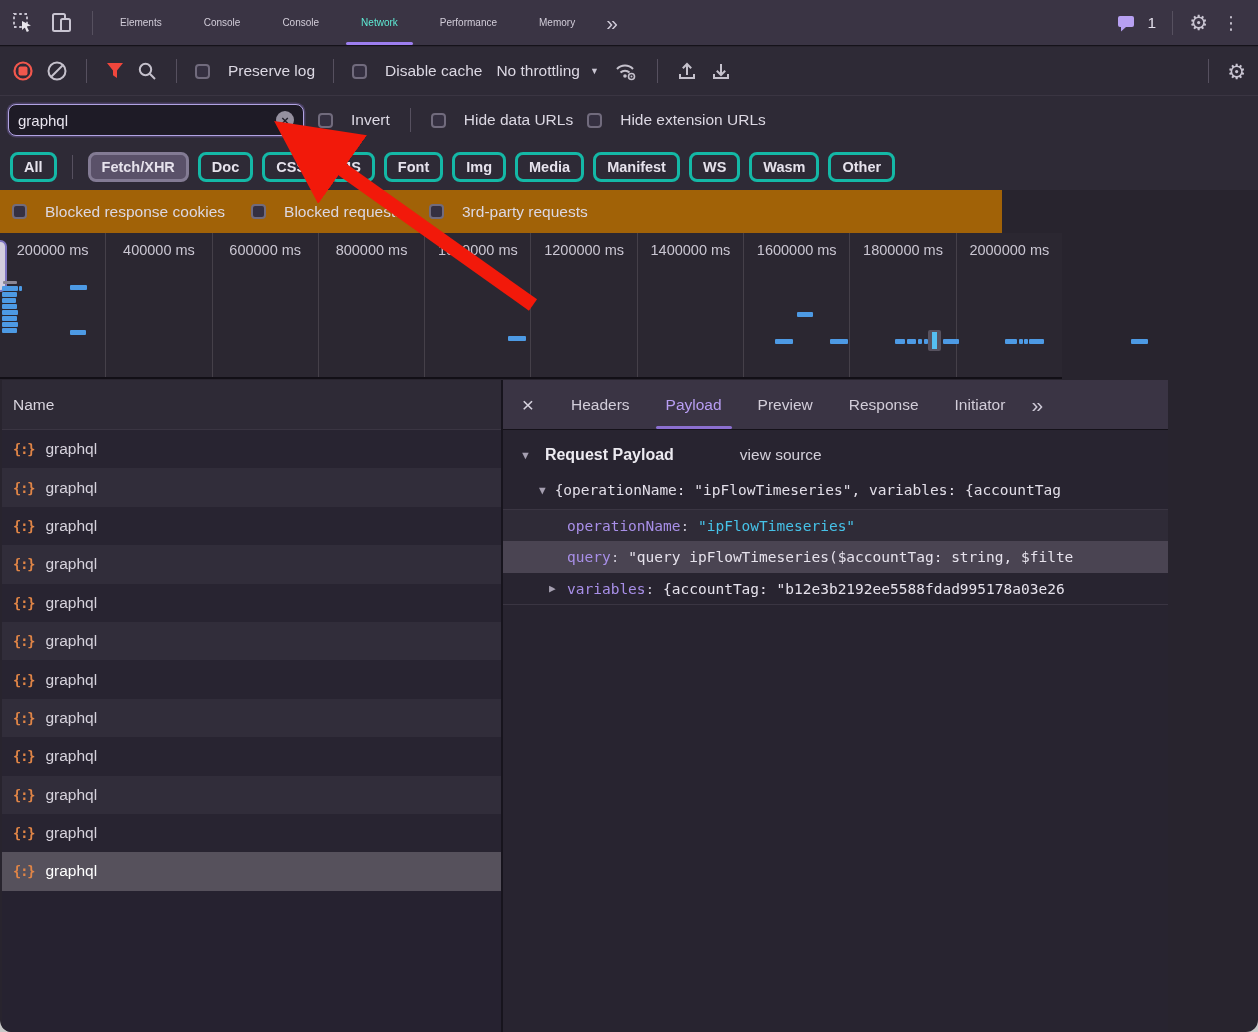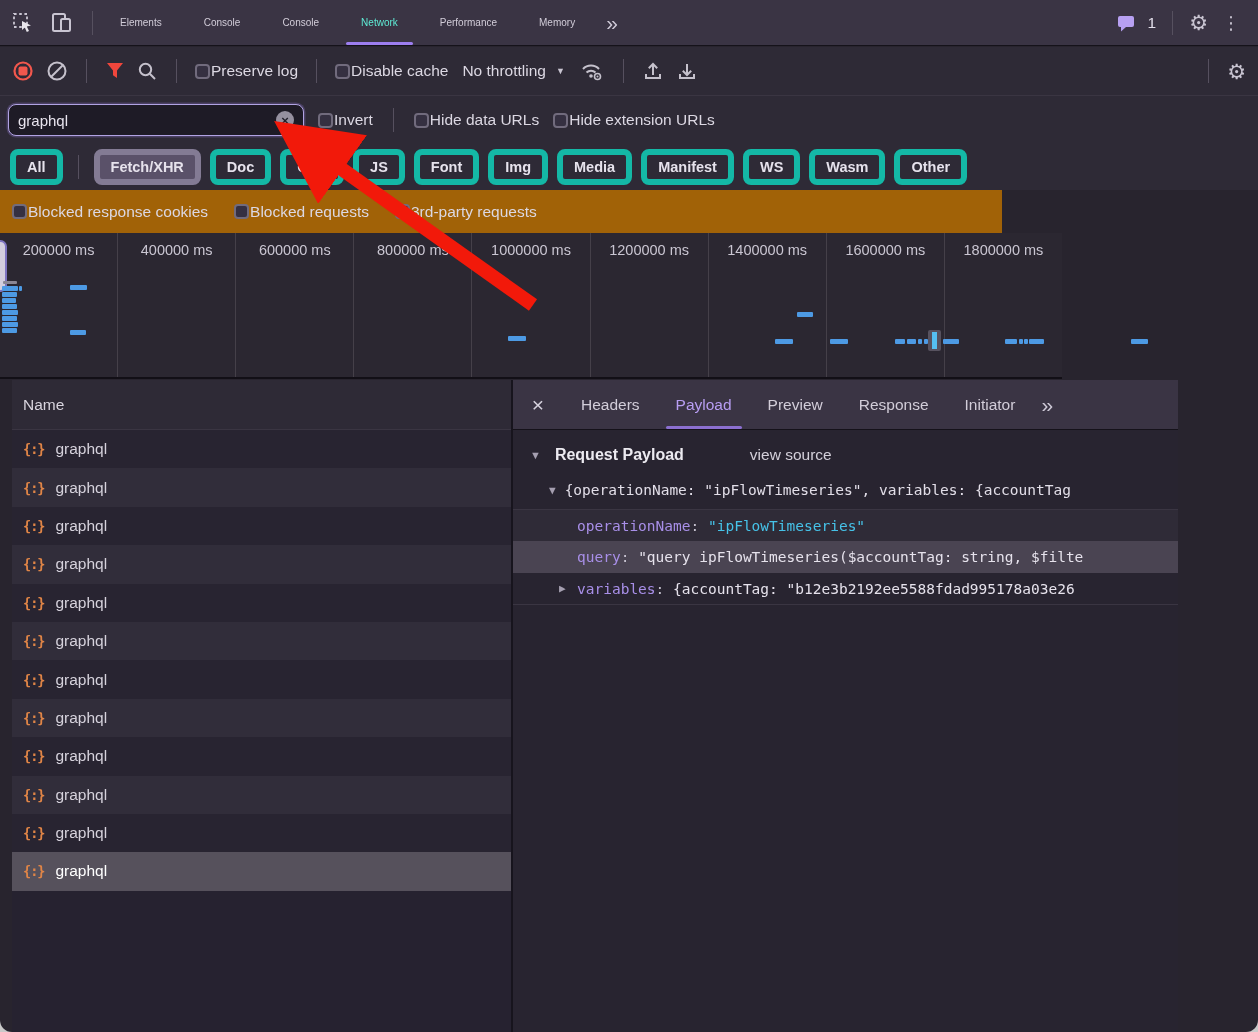--- a/index.html
+++ b/index.html
@@ -19,58 +19,58 @@
   .tb-right{margin-left:auto;display:flex;align-items:center;gap:10px;padding-right:14px;}
   .msg-count{font-size:15.5px;color:#e2deea;margin-left:2px;}
   .gear{font-size:21px;color:#c9c5d2;line-height:1;}
   .kebab{font-size:18px;color:#c9c5d2;padding:0 4px;}
   svg.ic{display:block;}
 
   
   .toolbar{position:absolute;top:47px;left:0;width:1258px;height:49px;background:#2e2a36;
            border-bottom:1px solid #3a3542;display:flex;align-items:center;gap:12px;padding:0 12px;}
   .cb{width:15px;height:15px;border:2px solid #716b7d;border-radius:4px;background:#353041;flex:none;display:inline-block;}
-  .cb-label{display:flex;align-items:center;gap:1px;font-size:15.5px;color:#dcd8e3;white-space:nowrap;}
+  .cb-label{display:flex;align-items:center;gap:18px;font-size:15.5px;color:#dcd8e3;white-space:nowrap;}
   .throttle{display:flex;align-items:center;gap:10px;font-size:15.5px;color:#dcd8e3;padding:0 2px;}
   .caret{font-size:9px;color:#c9c5d2;}
   .toolbar .spacer{flex:1;}
 
   
   .filterrow{position:absolute;top:96px;left:0;width:1258px;height:48px;background:#2e2a36;
              display:flex;align-items:center;gap:14px;padding:0 8px;}
   .filter-input{width:296px;height:32px;background:#1e1b26;border:1.5px solid #b1a3e2;border-radius:8px;
                 display:flex;align-items:center;padding:0 9px;font-size:15px;color:#e8e4ee;box-shadow:0 0 0 1.5px #4a4063;}
   .clear-btn{margin-left:auto;width:18px;height:18px;border-radius:50%;background:#95909f;color:#211e29;
              font-size:13px;font-weight:bold;display:flex;align-items:center;justify-content:center;line-height:1;}
 
   
   .chiprow{position:absolute;top:144px;left:0;width:1258px;height:46px;background:#2e2a36;
            display:flex;align-items:center;gap:9px;padding:0 10px;}
-  .chip{border:6px solid #14b8a6;border-radius:8px;padding:4px 11px;font-size:14.5px;font-weight:bold;color:#e6e2ec;white-space:nowrap;}
+  .chip{border:3px solid #14b8a6;border-radius:8px;padding:4px 11px;font-size:14.5px;font-weight:bold;color:#e6e2ec;white-space:nowrap;}
   .chip.active{background:#5a5169;border-color:#837b94;}
 
   
   .blockedrow{position:absolute;top:190px;left:0;width:1002px;height:43px;background:#a16207;
               display:flex;align-items:center;gap:26px;padding:0 12px;text-align:right;}
 
   
   .timeline{position:absolute;top:233px;left:0;width:1062px;height:146px;background:#2b2731;
             border-bottom:2px solid #120f16;display:flex;}
   .tl-section{flex:1;border-left:1px solid #454049;padding-top:9px;}
   .tl-section:first-child{border-left:none;}
   .tl-label{text-align:center;font-size:14.5px;color:#cac6d2;white-space:nowrap;}
   .bar{position:absolute;height:5px;background:#4d9ae4;border-radius:1px;}
   .bar.gray{background:#8a8694;height:3px;}
   .tl-pill{position:absolute;left:-6px;top:7px;width:13px;height:52px;background:#d3cede;
            border:2px solid #7e74c0;border-radius:8px;}
   .tl-marker{position:absolute;background:#57525f;border-radius:2px;}
   .tl-marker .inner{position:absolute;left:4px;top:2px;width:5px;height:17px;background:#55c0f2;}
 
   
-  .main{position:absolute;top:380px;left:12px;width:1166px;bottom:0;display:flex;}
+  .main{position:absolute;top:380px;left:2px;width:1166px;bottom:0;display:flex;}
   .left{width:501px;flex:none;border-right:2px solid #17141d;display:flex;flex-direction:column;background:#262230;}
   .name-header{height:50px;flex:none;background:#2e2a36;border-bottom:1px solid #3a3542;display:flex;
                align-items:center;padding:0 11px;font-size:15.5px;color:#d8d4de;}
   .req-row{height:38.4px;flex:none;display:flex;align-items:center;gap:11px;padding:0 11px;font-size:15.5px;color:#d6d2dc;}
   .req-row:nth-child(odd){background:#312d3a;}
   .req-row:nth-child(even){background:#282431;}
   .req-row.selected{background:#56515c;color:#ffffff;}
   .req-icon{color:#e08547;font-family:"DejaVu Sans Mono",monospace;font-size:13.5px;font-weight:bold;letter-spacing:-1px;}
 
   .right{flex:1;background:#282430;overflow:hidden;}
@@ -279,20 +279,23 @@
         <div class="tl-label">1200000 ms</div>
       </div>
     <div class="tl-section">
         <div class="tl-label">1400000 ms</div>
       </div>
     <div class="tl-section">
         <div class="tl-label">1600000 ms</div>
       </div>
     <div class="tl-section">
         <div class="tl-label">1800000 ms</div>
+      </div>
+    <div class="tl-section">
+        <div class="tl-label">2000000 ms</div>
       </div>
 
     <div class="tl-pill"></div>
 
     <div class="bar gray" style="left:3px;top:48px;width:14px;"></div>
     <div class="bar" style="left:2px;top:53px;width:16px;"></div>
     <div class="bar" style="left:19px;top:53px;width:3px;"></div>
     <div class="bar" style="left:2px;top:59px;width:15px;"></div>
     <div class="bar" style="left:2px;top:65px;width:14px;"></div>
     <div class="bar" style="left:2px;top:71px;width:15px;"></div>

